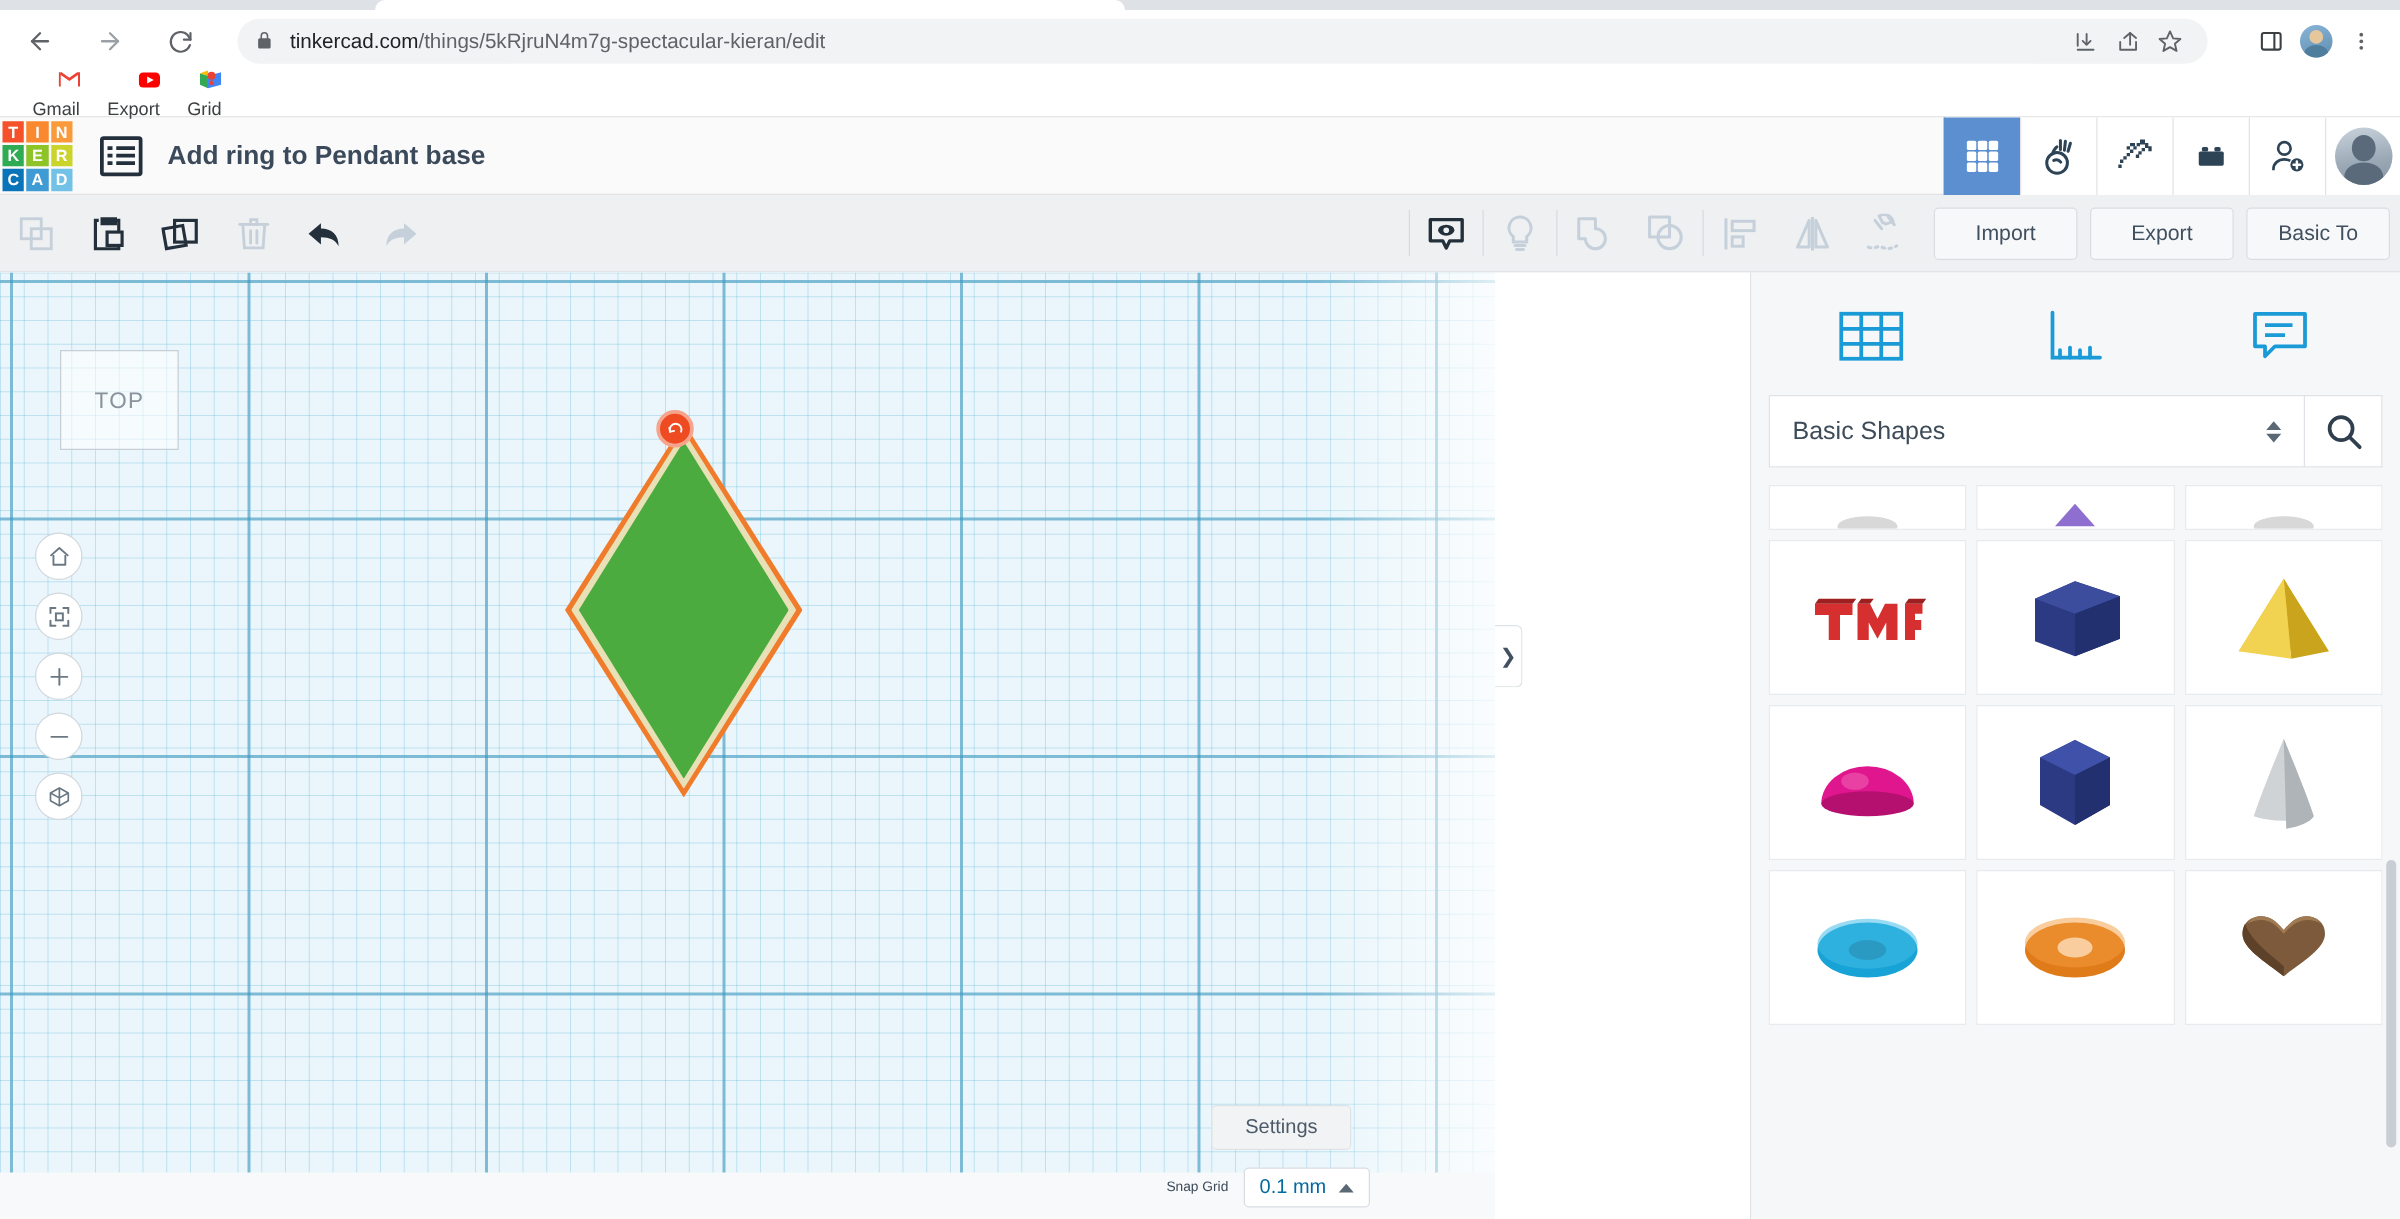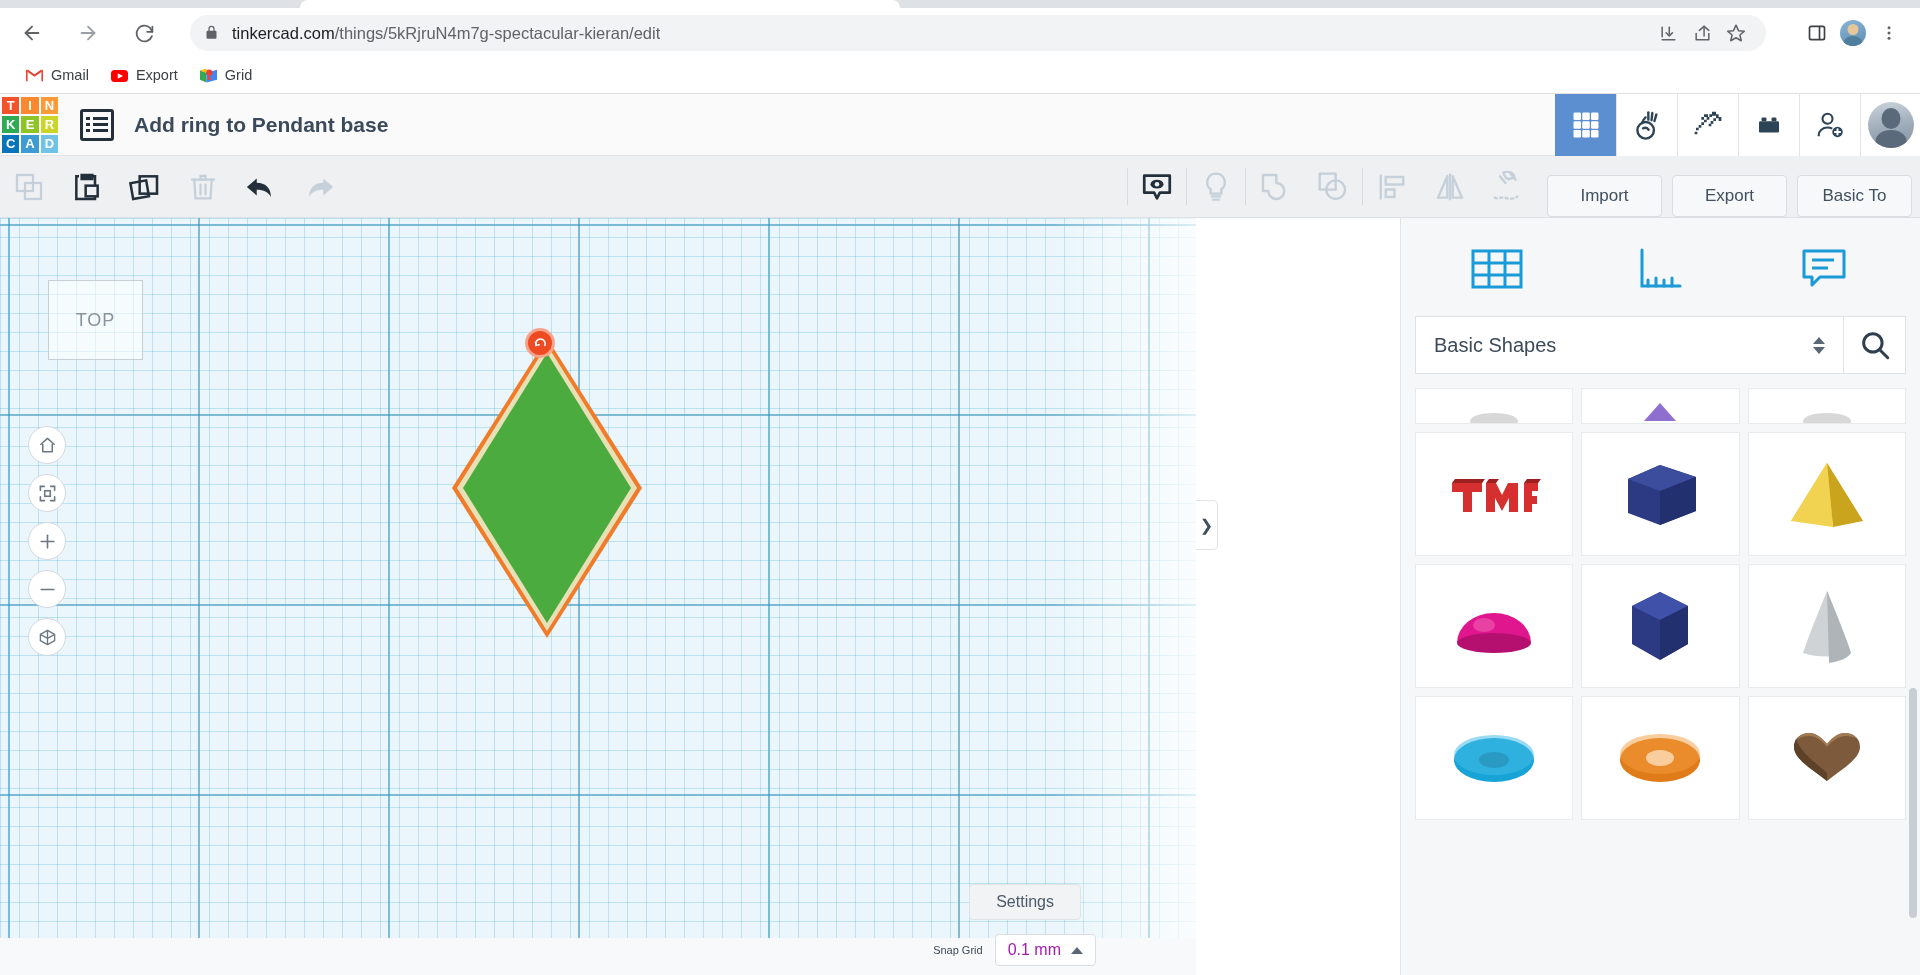--- a/index.html
+++ b/index.html
@@ -58,21 +58,21 @@
   .profile-pic::before {
     content:''; position:absolute; left:50%; bottom:-3px; width:19px; height:13px;
     border-radius:50% 50% 0 0; background:#4f7d9e; transform:translateX(-50%);
   }
 
   
   .bookmarks {
     height: 36px; display: flex; align-items: center; gap: 6px;
     padding: 0 16px 0 18px; background: #fff; border-bottom: 1px solid #e0e0e0;
   }
-  .bm { display: flex; align-items: flex-start; gap: 8px; padding: 4px 8px; border-radius: 4px; }
+  .bm { display: flex; align-items: flex-end; gap: 8px; padding: 4px 8px; border-radius: 4px; flex-direction: column; }
   .bm-label { font-size: 14.5px; color: #3c4043; white-space: nowrap; }
   .bm-icon { width: 17px; height: 17px; display:flex; align-items:center; justify-content:center; flex:none; }
 
   
   .tk-header {
     height: 62px; background: #fafafa; border-bottom: 1px solid #e3e3e3;
     display: flex; align-items: center;
   }
   .tk-logo {
     width: 56px; height: 56px; display: grid; flex: none;
@@ -122,21 +122,21 @@
     height: 62px; background: #eff0f2; border-bottom: 1px solid #dcdfe3;
     display: flex; align-items: stretch;
   }
   .tb-btn {
     width: 58px; display: flex; align-items: center; justify-content: center;
     color: #23303c;
   }
   .tb-btn.disabled { color: #c5d0da; }
   .tb-sep { width: 1px; background: #d7dbe0; margin: 12px 0; }
   .tb-spacer { flex: 1; }
-  .tb-right { display: flex; align-items: flex-end; gap: 0; padding-right: 8px; }
+  .tb-right { display: flex; align-items: center; gap: 0; padding-right: 8px; }
   .tb-textbtn {
     height: 42px; min-width: 115px; padding: 0 18px; margin-left: 10px;
     background: #f7f8f9; border: 1px solid #d9dde2; border-radius: 4px;
     display: flex; align-items: center; justify-content: center;
     font-size: 17px; color: #41505f;
   }
 
   
   .main { display: flex; height: 760px; position: relative; }
 
@@ -208,21 +208,21 @@
     border-radius: 4px; font-size: 16px; color: #4b5a68;
   }
   .snap-row {
     position: absolute; right: 100px; bottom: 12px;
     display: flex; align-items: center; gap: 12px;
   }
   .snap-label { font-size: 11px; color: #3d4b59; }
   .snap-select {
     display: flex; align-items: center; gap: 10px;
     background: #fff; border: 1px solid #d9dde2; border-radius: 4px;
-    padding: 6px 12px; font-size: 16px; color: #a21caf; text-align: center;
+    padding: 6px 12px; font-size: 16px; color: #0369a1; text-align: center;
   }
   .caret-up { width: 0; height: 0; border-left: 6px solid transparent; border-right: 6px solid transparent; border-bottom: 7px solid #5a6774; }
 
   
   .gap-col { width: 204px; background: #fff; position: relative; }
   .panel-toggle {
     position: absolute; left: 0px; top: 282px; width: 22px; height: 50px;
     background: #fff; border: 1px solid #dfe3e7; border-left: none;
     border-radius: 0 5px 5px 0; display: flex; align-items: center; justify-content: center;
     color: #41505f; font-size: 16px;

